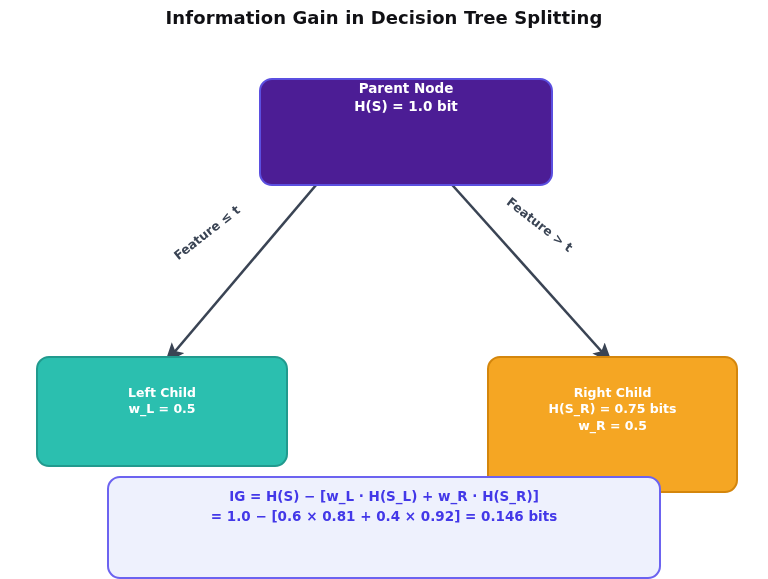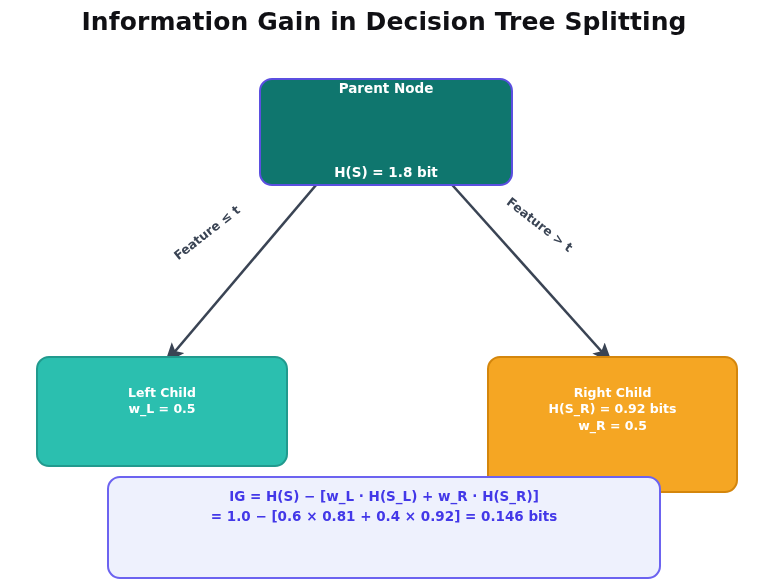--- a/index.html
+++ b/index.html
@@ -28,21 +28,21 @@
     pointer-events: none;
   }
 
   
   .title {
     position: absolute;
     left: 0;
     top: 7px;
     width: 768px;
     text-align: center;
-    font-size: 25px;
+    font-size: 18px;
     font-weight: bold;
     color: #101014;
     letter-spacing: 0.1px;
     white-space: nowrap;
   }
 
   
   .node {
     position: absolute;
     box-sizing: border-box;
@@ -55,25 +55,25 @@
   }
   .node .line {
     font-weight: bold;
     line-height: 1.30;
     white-space: nowrap;
   }
 
   #node-parent {
     left: 259px;
     top: 78px;
-    width: 254px;
+    width: 294px;
     height: 108px;
-    background: #0f766e;
+    background: #4c1d95;
     border: 2px solid #5B4FE0;
-    justify-content: space-between;
+    justify-content: flex-start;
     padding-bottom: 2px;
   }
   #node-parent .line { font-size: 13.5px; }
 
   #node-left {
     left: 36px;
     top: 356px;
     width: 252px;
     height: 111px;
     background: #2BBFAF;
@@ -152,31 +152,31 @@
       <marker id="arrowhead" markerWidth="9" markerHeight="9" refX="7.2" refY="3.2" orient="auto" markerUnits="strokeWidth">
         <path d="M0,0 L8,3.2 L0,6.4 L1.7,3.2 z" fill="#3A4454"></path>
       </marker>
     </defs>
     <line x1="322" y1="178" x2="166" y2="362" stroke="#3A4454" stroke-width="2.6" marker-end="url(#arrowhead)"></line>
     <line x1="446" y1="178" x2="611" y2="362" stroke="#3A4454" stroke-width="2.6" marker-end="url(#arrowhead)"></line>
   </svg>
 
   <div class="node" id="node-parent">
     <div class="line">Parent Node</div>
-    <div class="line">H(S) = 1.8 bit</div>
+    <div class="line">H(S) = 1.0 bit</div>
   </div>
 
   <div class="node" id="node-left">
     <div class="line">Left Child</div>
     <div class="line">w_L = 0.5</div>
   </div>
 
   <div class="node" id="node-right">
     <div class="line">Right Child</div>
-    <div class="line">H(S_R) = 0.92 bits</div>
+    <div class="line">H(S_R) = 0.75 bits</div>
     <div class="line">w_R = 0.5</div>
   </div>
 
   <div class="edge-label" id="edge-label-left">Feature ≤ t</div>
   <div class="edge-label" id="edge-label-right">Feature &gt; t</div>
 
   <div id="formula-box">
     <div class="fline">IG = H(S) − [w_L · H(S_L) + w_R · H(S_R)]</div>
     <div class="fline">= 1.0 − [0.6 × 0.81 + 0.4 × 0.92] = 0.146 bits</div>
   </div>

